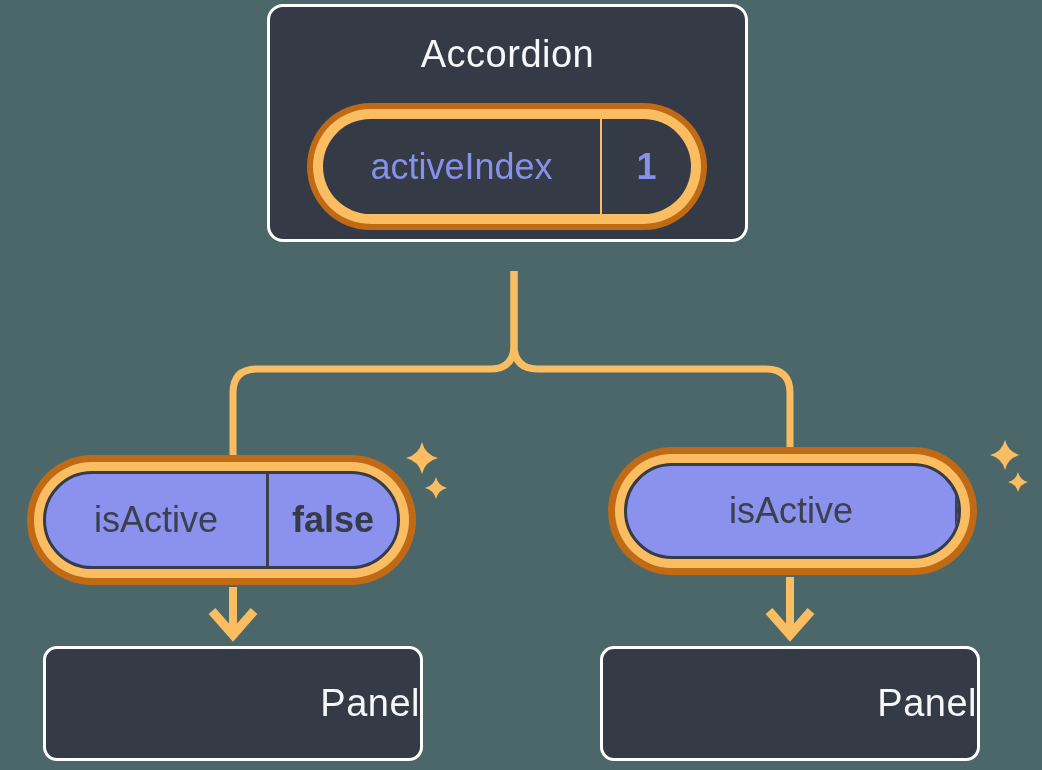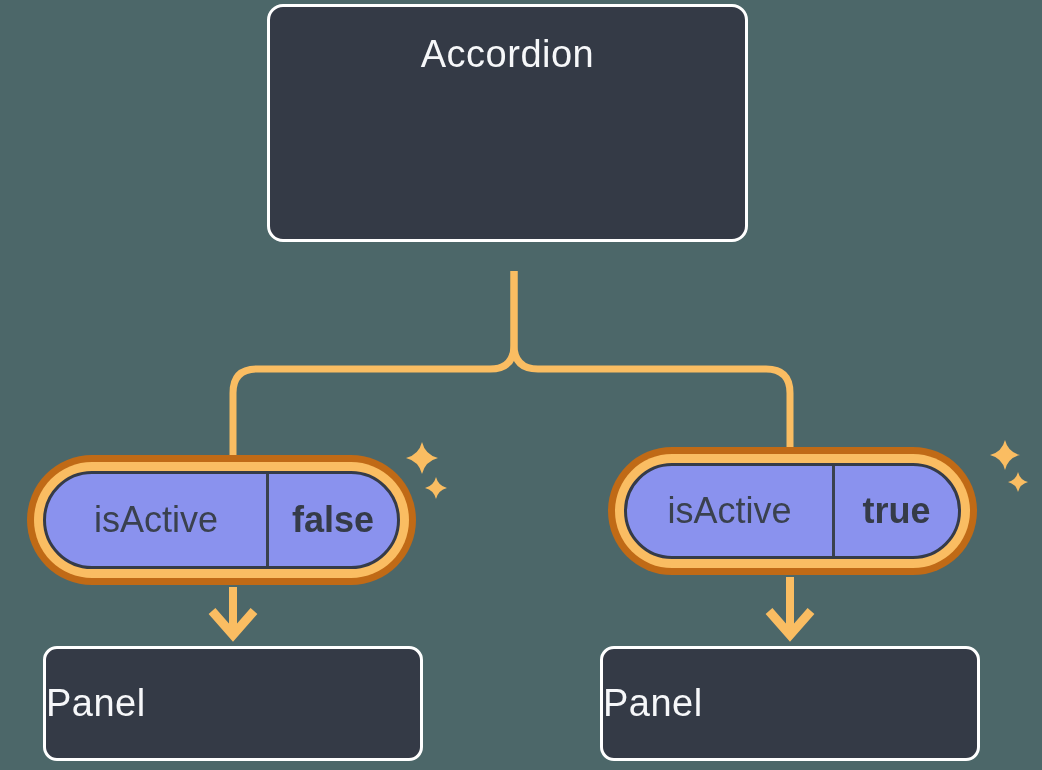--- a/index.html
+++ b/index.html
@@ -91,21 +91,21 @@
     color:var(--text-dark);font-size:36px;font-weight:bold;
   }
   .prop-pill-left{left:27px;top:455px;width:389px;height:130px;}
   .prop-pill-left .sec-value{width:128px;}
   .prop-pill-right{left:608px;top:447px;width:369px;height:128px;}
   .prop-pill-right .sec-value{width:123px;}
 
   .panel-box{
     left:43px;top:646px;width:380px;height:115px;
     border-radius:14px;
-    display:flex;align-items:center;justify-content:flex-start;
+    display:flex;align-items:center;justify-content:flex-end;
     color:var(--text-light);font-size:38px;font-weight:500;
     letter-spacing:0.5px;
   }
   .panel-box-right{left:600px;}
 </style>
 </head>
 <body>
 
 <div class="stage">
 
@@ -125,38 +125,46 @@
     <path class="sparkle" d="M422,442 Q425.2,454.8 438,458 Q425.2,461.2 422,474 Q418.8,461.2 406,458 Q418.8,454.8 422,442 Z"></path>
     <path class="sparkle" d="M436,477 Q438.2,485.8 447,488 Q438.2,490.2 436,499 Q433.8,490.2 425,488 Q433.8,485.8 436,477 Z"></path>
 
     <path class="sparkle" d="M1005,440 Q1008,452 1020,455 Q1008,458 1005,470 Q1002,458 990,455 Q1002,452 1005,440 Z"></path>
     <path class="sparkle" d="M1018,472 Q1020,480 1028,482 Q1020,484 1018,492 Q1016,484 1008,482 Q1016,480 1018,472 Z"></path>
   </svg>
 
   <div class="component-box accordion-box">
     <div class="box-title">Accordion</div>
 
+    <div class="pill-outer state-pill">
+      <div class="pill-inner">
+        <div class="state-core">
+          <div class="sec-label">activeIndex</div>
+          <div class="divider"></div>
+          <div class="sec-value">1</div>
+        </div>
+      </div>
+    </div>
   </div>
 
   <div class="pill-outer prop-pill prop-pill-left">
     <div class="pill-inner">
       <div class="prop-core">
         <div class="sec-label">isActive</div>
         <div class="divider"></div>
         <div class="sec-value">false</div>
       </div>
     </div>
   </div>
 
   <div class="pill-outer prop-pill prop-pill-right">
     <div class="pill-inner">
       <div class="prop-core">
         <div class="sec-label">isActive</div>
         <div class="divider"></div>
-        <div class="sec-value">true</div>
       </div>
     </div>
   </div>
 
   <div class="component-box panel-box">
     <span>Panel</span>
   </div>
   <div class="component-box panel-box panel-box-right">
     <span>Panel</span>
   </div>

